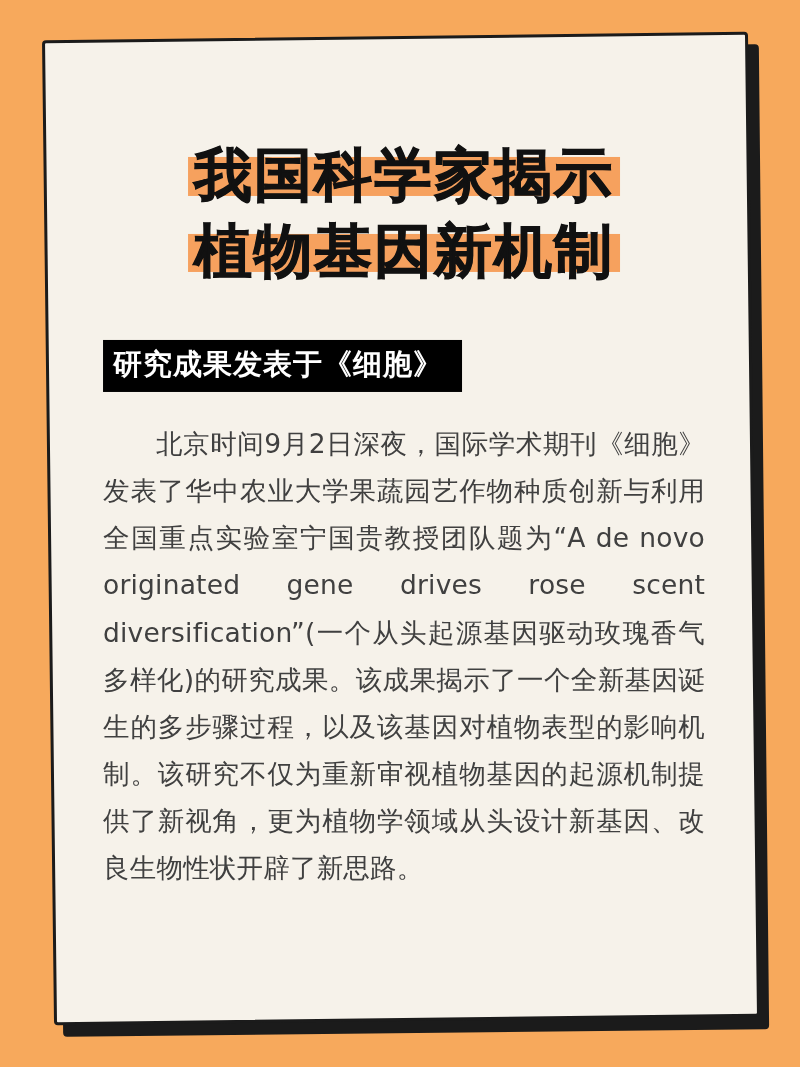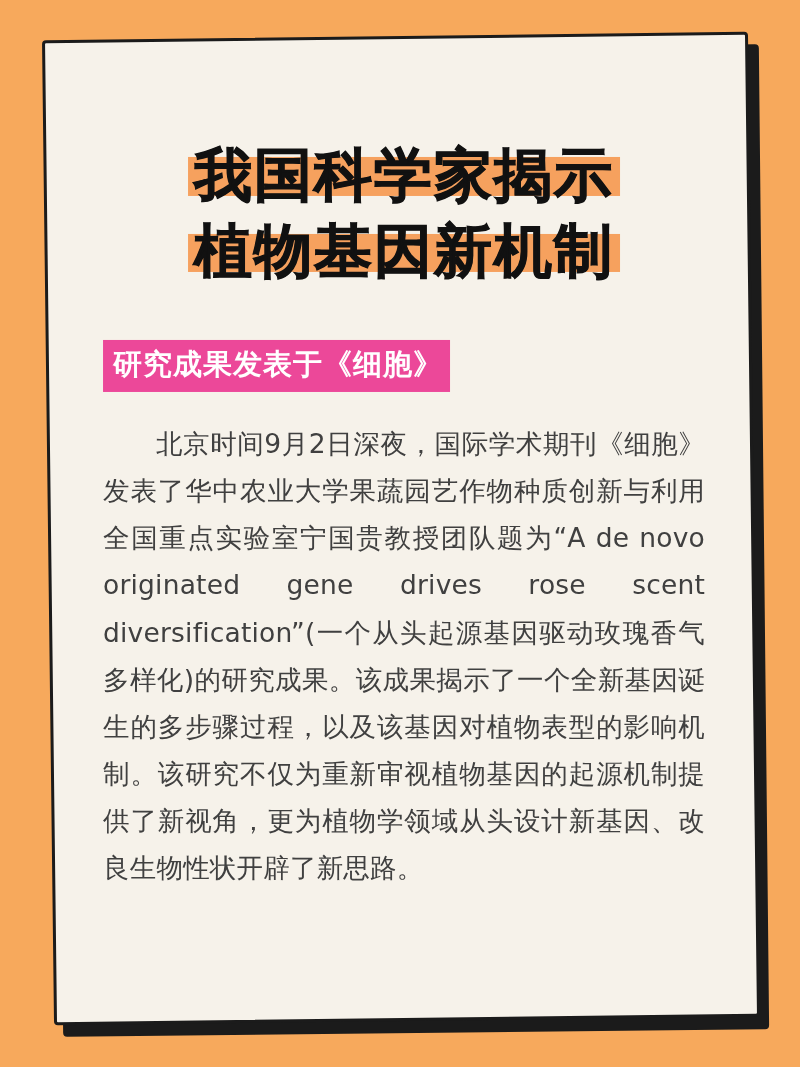--- a/index.html
+++ b/index.html
@@ -92,27 +92,27 @@
     white-space: nowrap;
   }
 
   
   .subtitle-wrap {
     margin-top: 46px;
     text-align: left;
   }
   .subtitle {
     display: inline-block;
-    background: #ec4899;
+    background: #000000;
     color: #ffffff;
     font-family: "DejaVu Sans", sans-serif;
     font-weight: bold;
     font-size: 29px;
     letter-spacing: 1px;
-    padding: 5px 7px 7px 10px;
+    padding: 5px 19px 7px 10px;
     white-space: nowrap;
   }
 
   
   .body-text {
     margin-top: 28px;
     font-family: "DejaVu Sans", sans-serif;
     font-size: 26.5px;
     line-height: 1.78;
     color: #404040;

